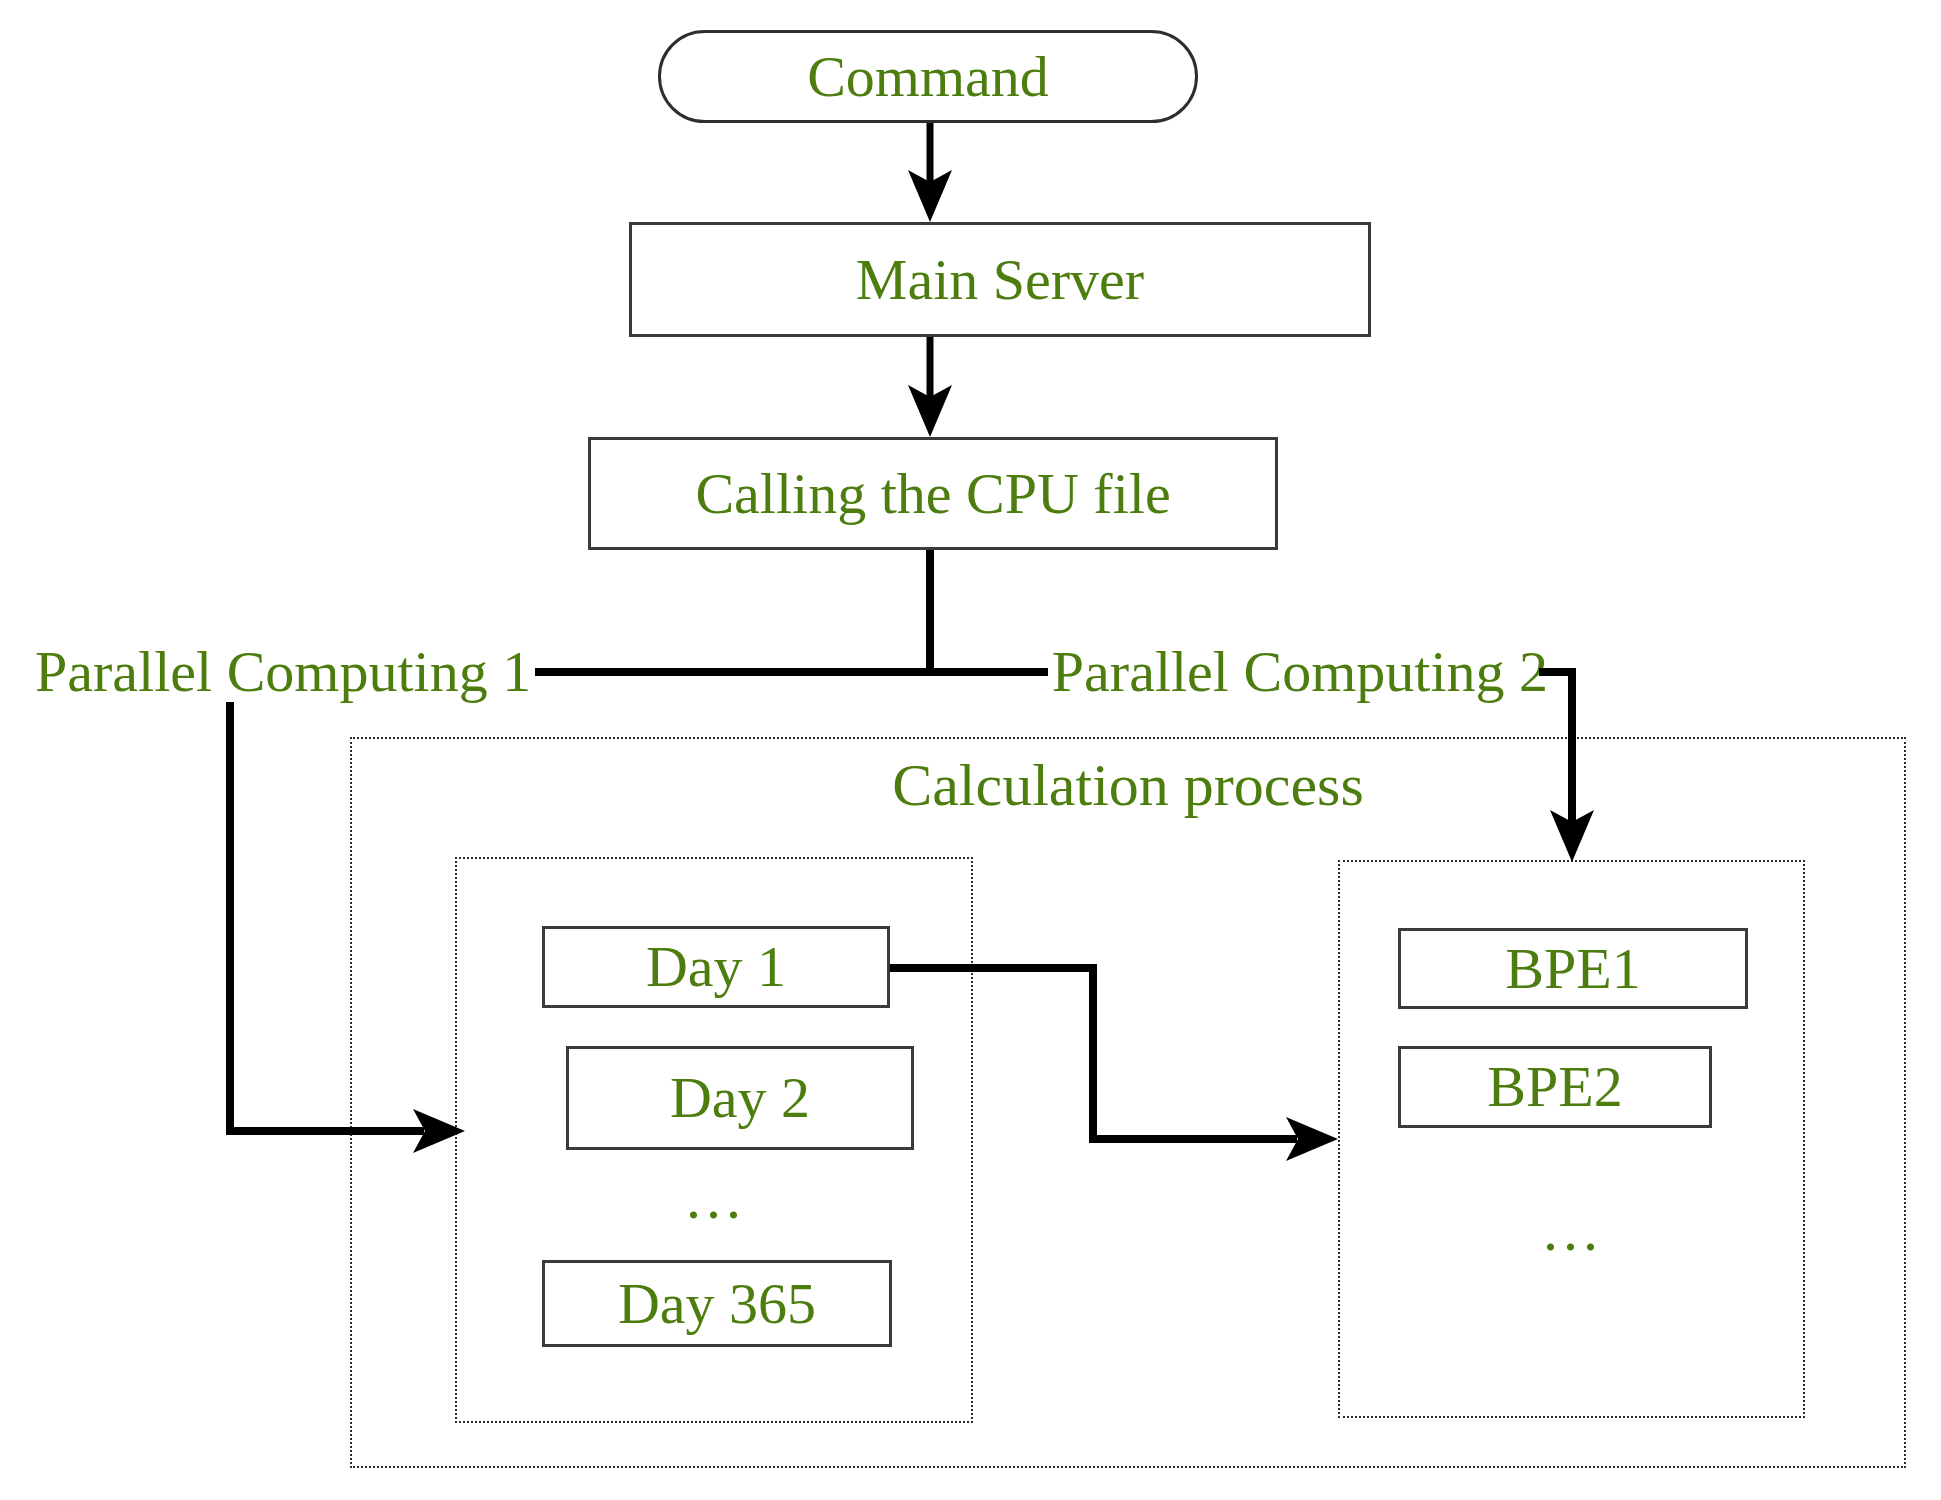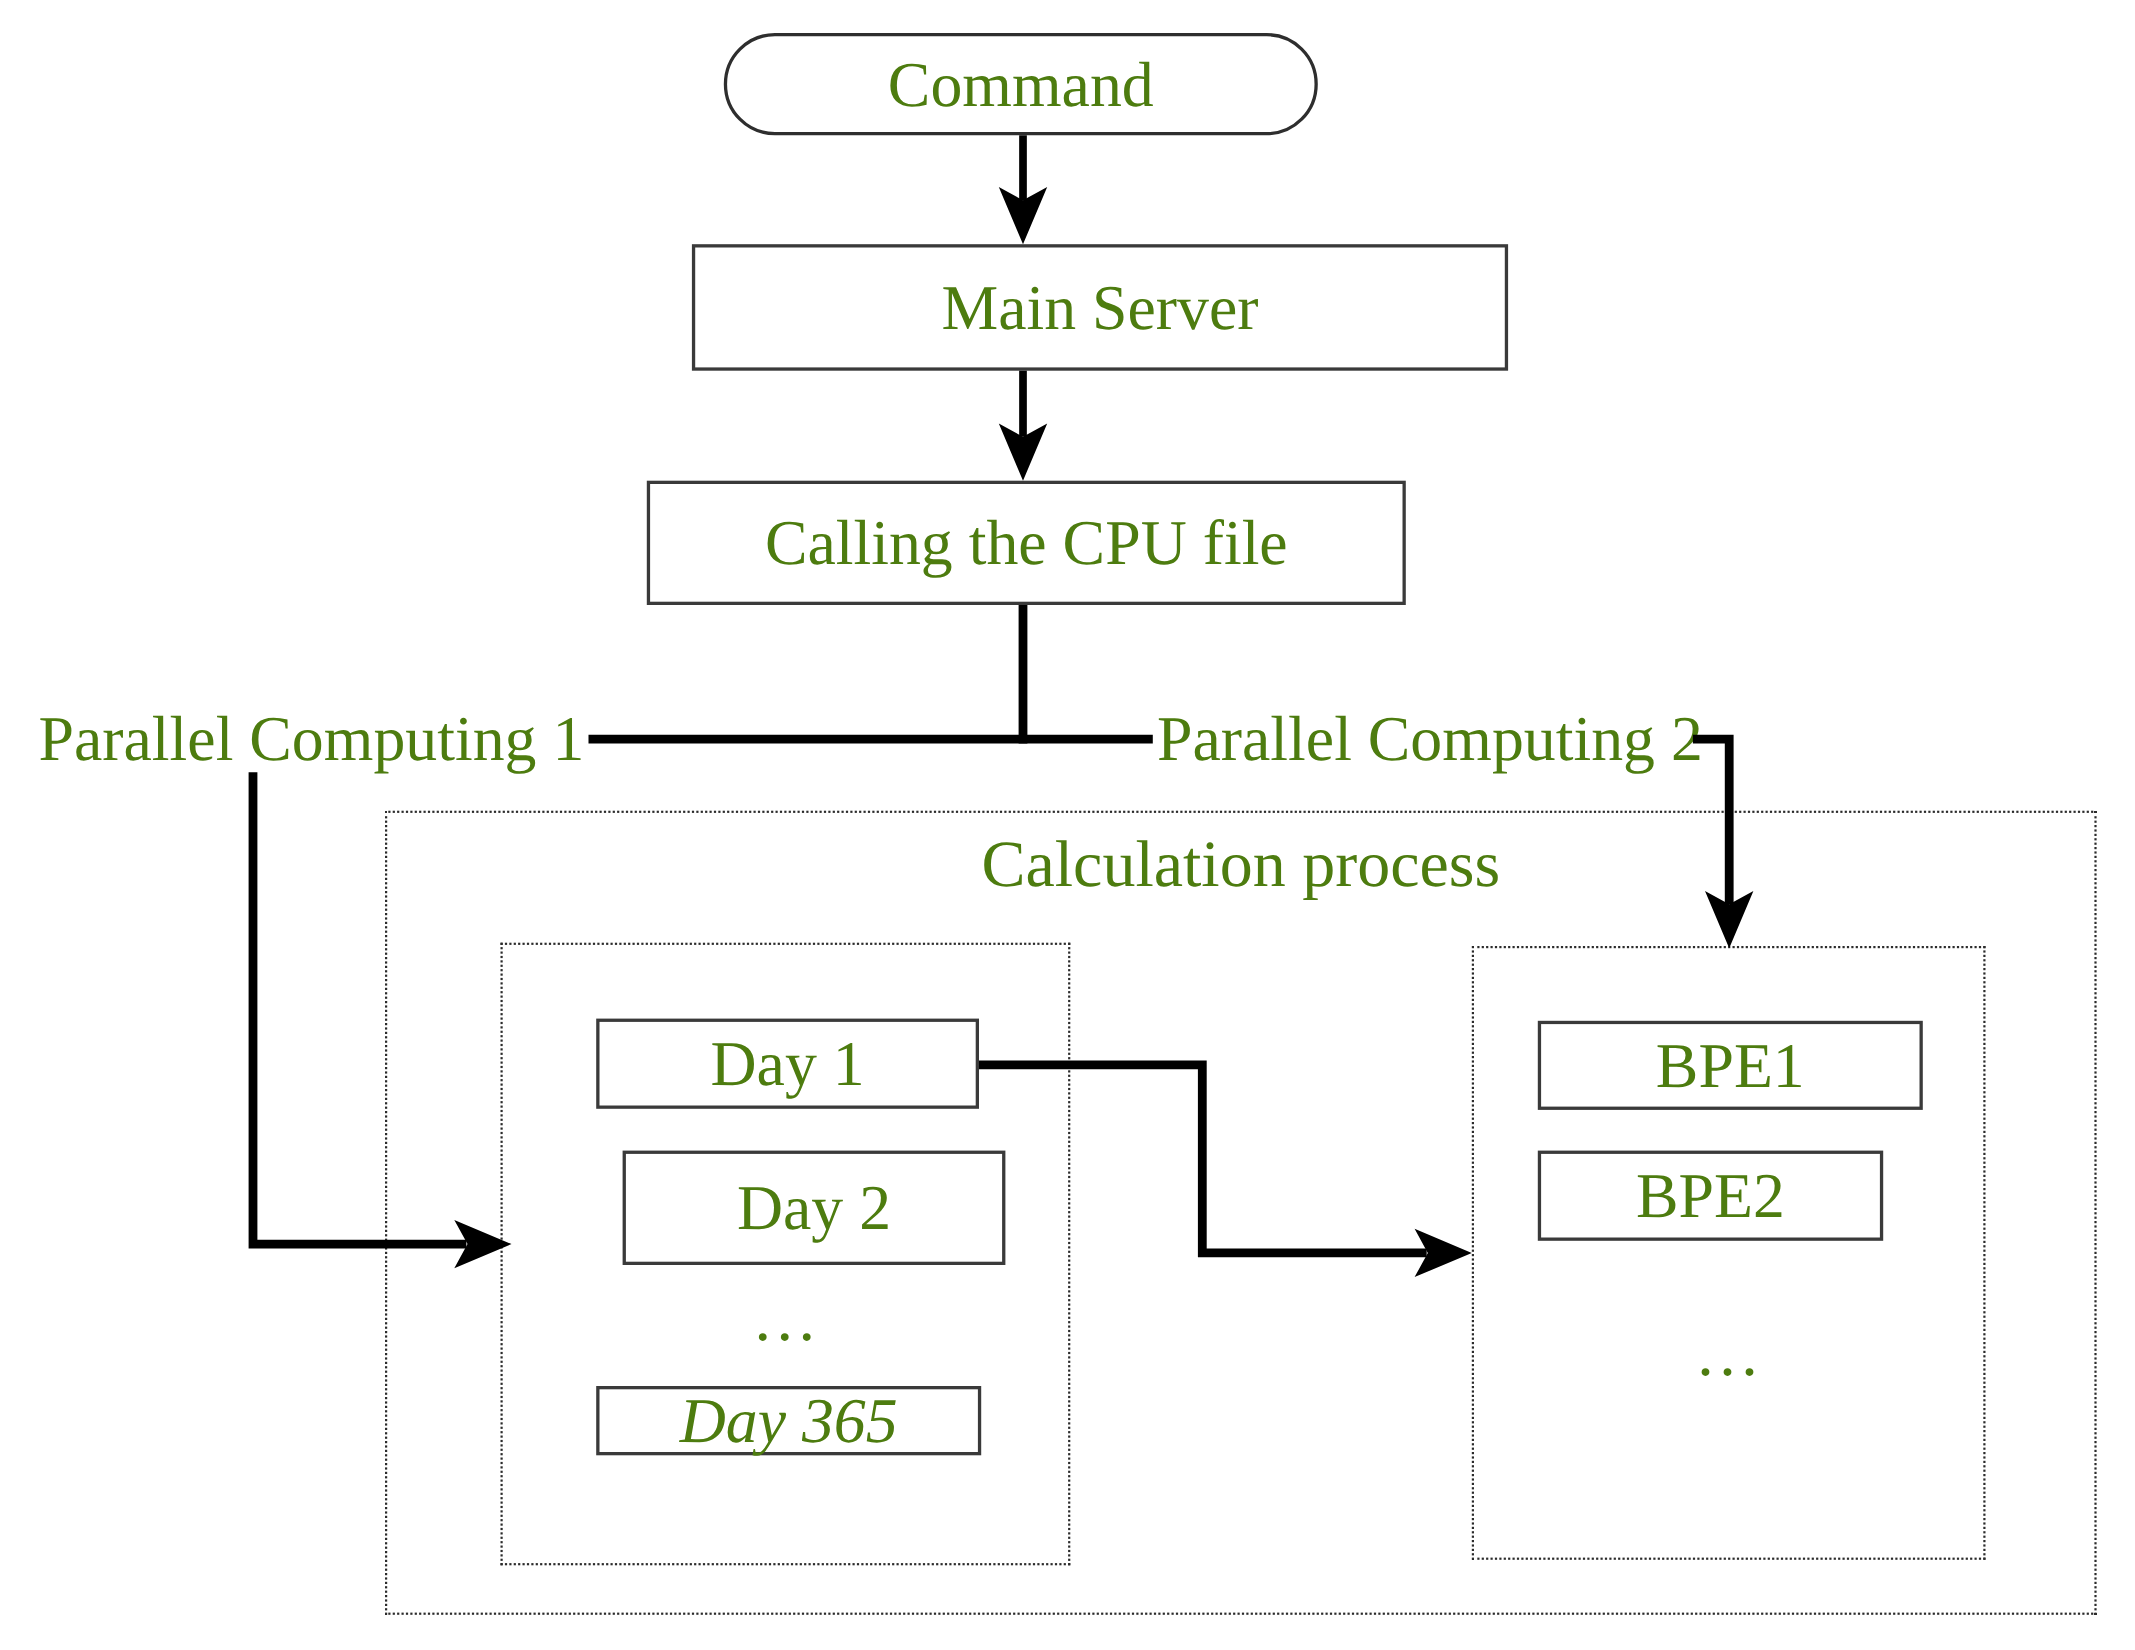--- a/index.html
+++ b/index.html
@@ -92,21 +92,21 @@
   <div class="node" style="left:542px; top:926px; width:348px; height:82px;">
     <span>Day 1</span>
   </div>
 
   <div class="node" style="left:542px; top:1046px; width:348px; height:104px;margin-left:24px;">
     <span>Day 2</span>
   </div>
 
   <div class="ellipsis" style="left:542px; top:1168px; width:348px;">...</div>
 
-  <div class="node" style="left:542px; top:1260px; width:350px; height:63px;font-style:italic;">
+  <div class="node" style="left:542px; top:1260px; width:350px; height:87px;">
     <span>Day 365</span>
   </div>
 
   <div class="dotted-frame" style="left:1338px; top:860px; width:467px; height:558px;"></div>
 
   <div class="node" style="left:1398px; top:928px; width:350px; height:81px;">
     <span>BPE1</span>
   </div>
 
   <div class="node" style="left:1398px; top:1046px; width:314px; height:82px;">

